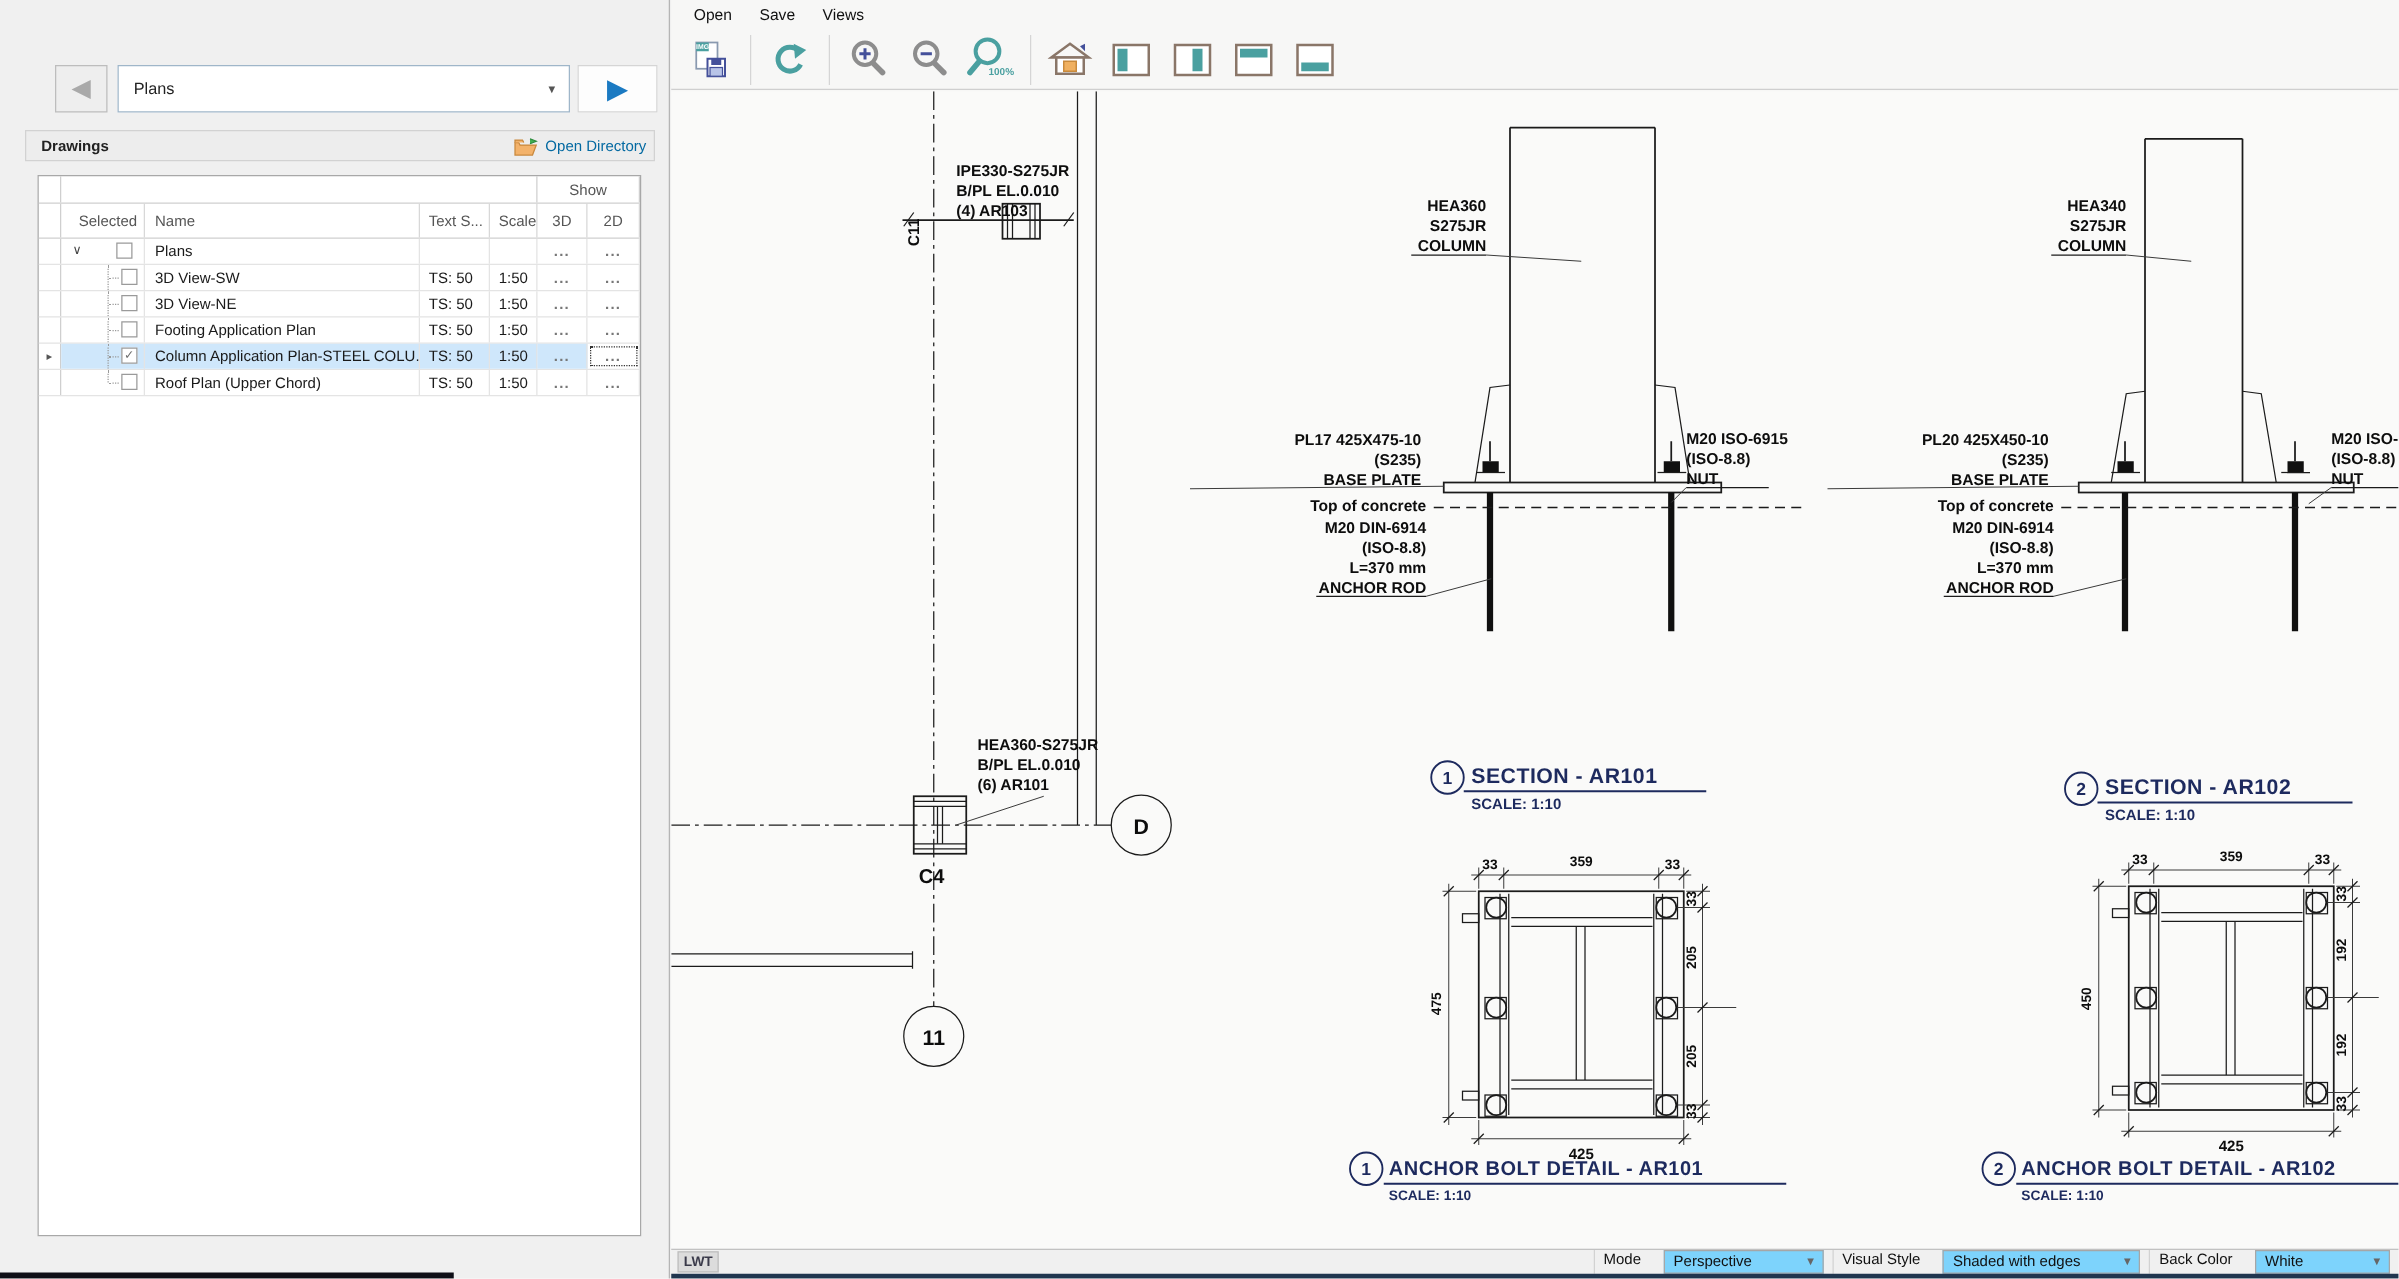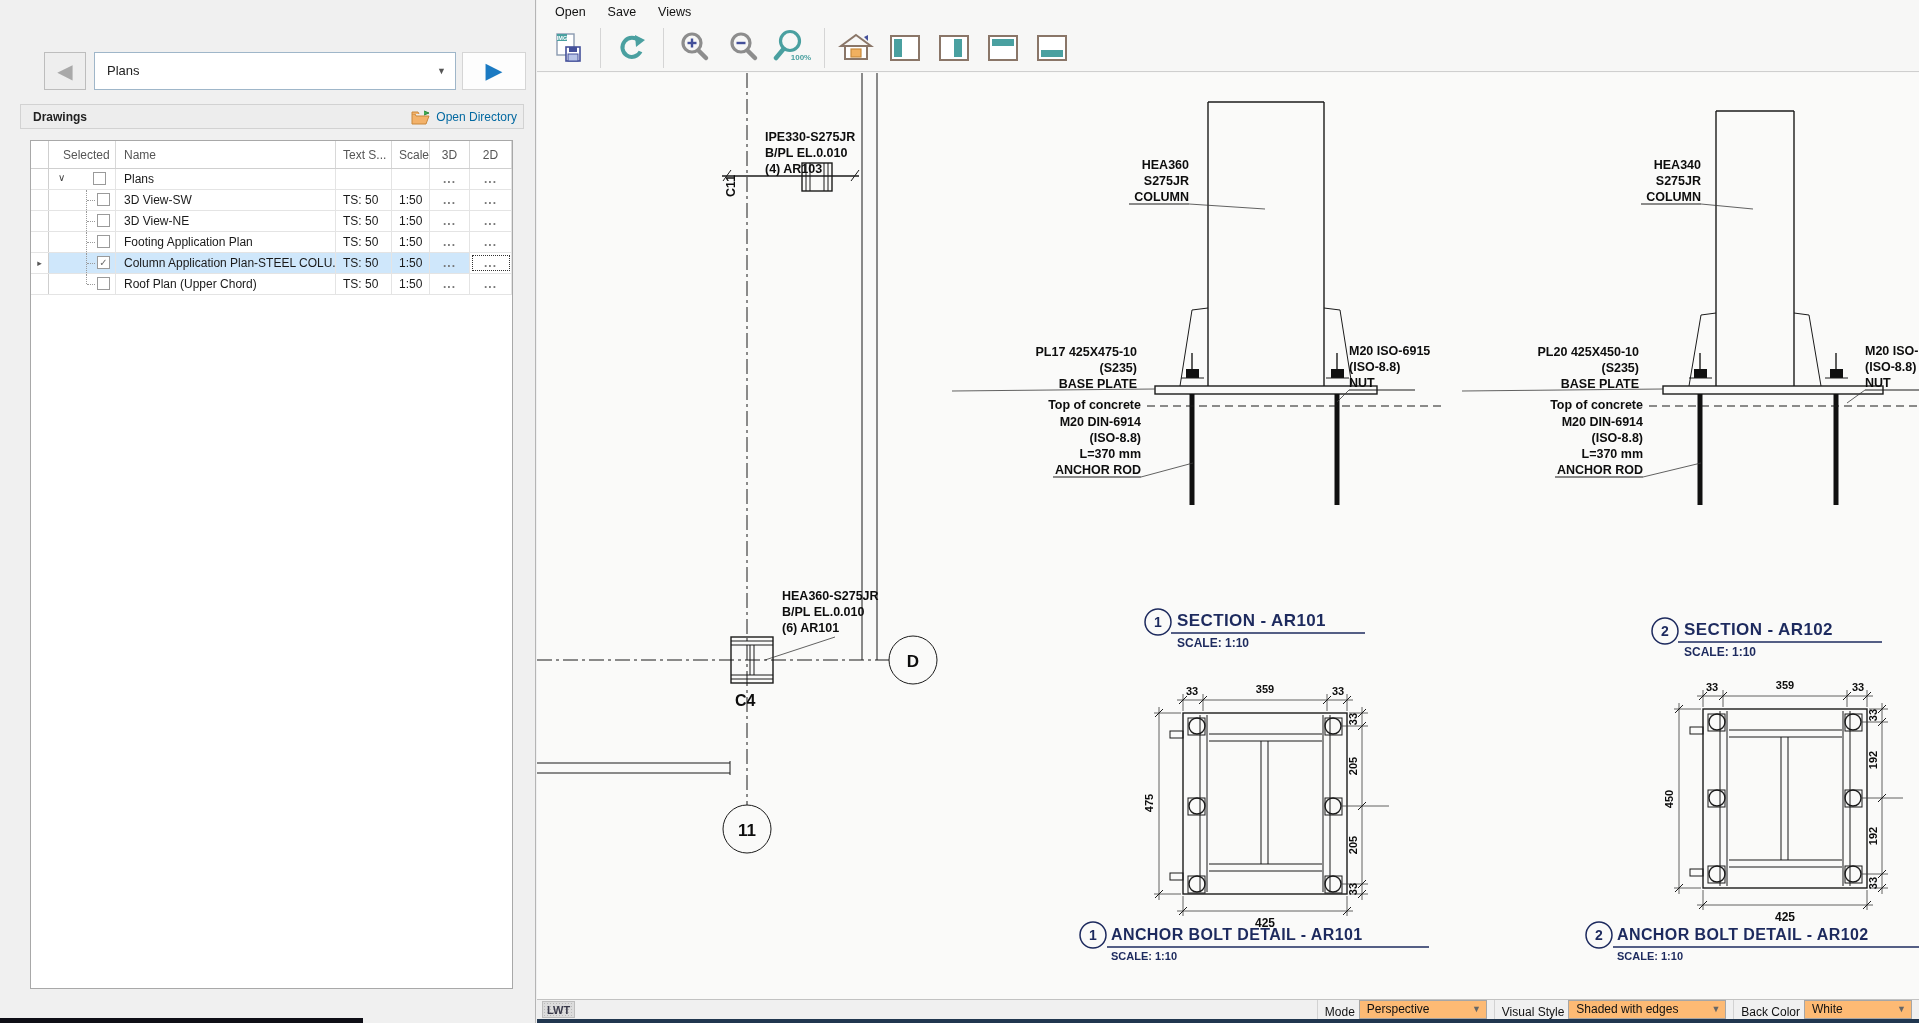--- a/index.html
+++ b/index.html
@@ -67,23 +67,23 @@
   .tbtn{width:40px;height:42px;display:flex;align-items:center;justify-content:center;cursor:pointer;}
   .tsep{width:1px;height:40px;background:#d5d5d5;margin:0 2px;}
   .canvas{position:absolute;left:0;top:73px;width:1382px;height:926px;background:#fafaf9;}
   .statusbar{position:absolute;left:0;bottom:4px;height:20px;right:0;background:#f0f0f0;
              border-top:1px solid #c2c2c2;display:flex;align-items:center;margin-top:44px;}
   .lwt{margin-left:5px;height:17px;padding:0 4px;font-size:11px;font-weight:bold;color:#3a3a4a;
        line-height:16px;background:#dcdcdc;
        background-image:radial-gradient(#b9b9b9 22%,transparent 23%);background-size:3px 3px;
        border:1px solid #bdbdbd;cursor:pointer;}
   .sb-right{margin-left:auto;display:flex;align-items:center;height:100%;}
-  .sb-group{display:flex;align-items:flex-end;gap:4px;padding:0 7px;height:100%;border-left:1px solid #d2d2d2;}
+  .sb-group{display:flex;align-items:flex-start;gap:18px;padding:0 7px;height:100%;border-left:1px solid #d2d2d2;}
   .sb-label{font-size:12px;color:#111;}
-  .sb-select{position:relative;background:#fdba74;border:1px solid #a6a6a6;height:19px;line-height:17px;
+  .sb-select{position:relative;background:#7dd3fc;border:1px solid #a6a6a6;height:19px;line-height:17px;
              padding:0 20px 0 7px;font-size:12px;color:#111;cursor:pointer;}
   .sb-select .arr{position:absolute;right:5px;top:0;line-height:17px;font-size:9px;color:#666;}
   .w-mode{width:128px;}.w-vs{width:158px;}.w-bc{width:108px;}
   .right-strip{position:absolute;left:0;bottom:0;right:0;height:4px;background:#20364f;}
 
   
   .s1{stroke:#1b1b1b;stroke-width:1;fill:none;}
   .s14{stroke:#1b1b1b;stroke-width:1.4;fill:none;}
   .thin{stroke:#3a3a3a;stroke-width:0.8;fill:none;}
   .rod{stroke:#101010;stroke-width:5;}
@@ -119,20 +119,25 @@
         <svg width="20" height="15" viewBox="0 0 20 15">
           <path d="M1 4 L1 14 L15 14 L18 6 L5 6 L4 4 Z" fill="#f3b26a" stroke="#c9883c" stroke-width="1"></path>
           <path d="M1 4 L1 2 L7 2 L8 4" fill="#f3b26a" stroke="#c9883c" stroke-width="1"></path>
           <path d="M13 1 L18 3 L13 5" fill="#3fae52" stroke="#2c8a3e" stroke-width="1"></path>
         </svg>
         <span>Open Directory</span>
       </div>
     </div>
 
     <div class="dtable">
+      <div class="g2 hg">
+        <div></div>
+        <div></div>
+        <div>Show</div>
+      </div>
       <div class="tgrid hr">
         <div class="c-ind"></div>
         <div class="c-sel">Selected</div>
         <div class="c-name">Name</div>
         <div class="c-ts">Text S...</div>
         <div class="c-scale">Scale</div>
         <div class="c-3d">3D</div>
         <div class="c-2d">2D</div>
       </div>
 

